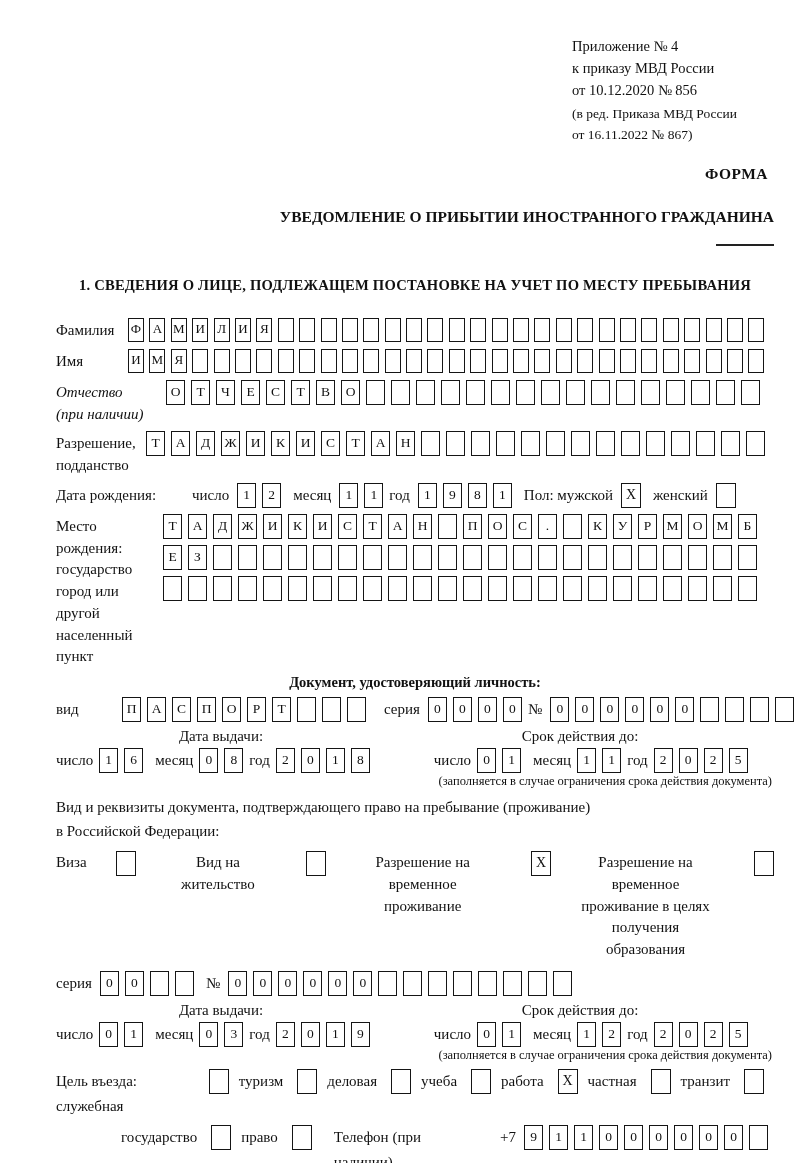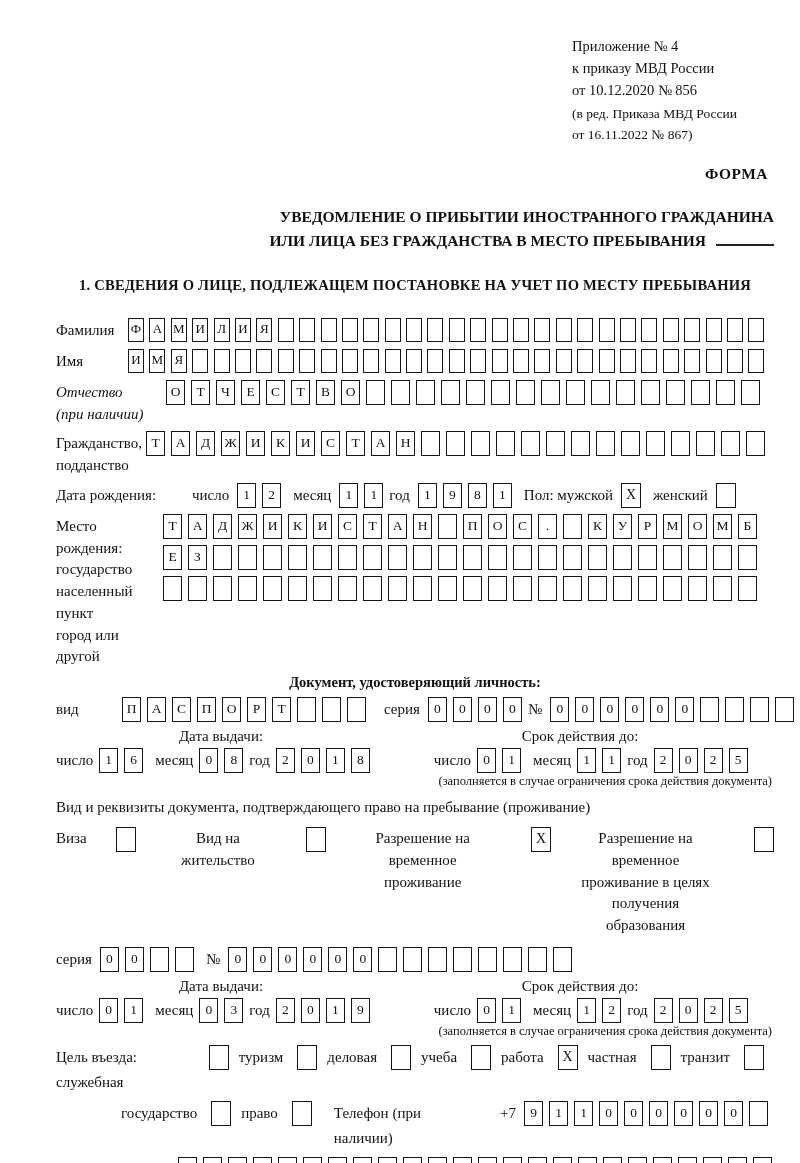--- a/index.html
+++ b/index.html
@@ -69,21 +69,21 @@
     <div>от 10.12.2020 № 856</div>
   </div>
   <div class="hdr-sub">
     <div>(в ред. Приказа МВД России</div>
     <div>от 16.11.2022 № 867)</div>
   </div>
   <div class="form-label">ФОРМА</div>
 
   <div class="title">
     <div>УВЕДОМЛЕНИЕ О ПРИБЫТИИ ИНОСТРАННОГО ГРАЖДАНИНА</div>
-    <div><span>ИЛИ ЛИЦА БЕЗ ГРАЖДАНСТВА В МЕСТО ПРЕБЫВАНИЯ</span><span class="blank-line"></span></div>
+    <div><span class="blank-line"></span></div>
   </div>
 
   <div class="sec-head">1. СВЕДЕНИЯ О ЛИЦЕ, ПОДЛЕЖАЩЕМ ПОСТАНОВКЕ НА УЧЕТ ПО МЕСТУ ПРЕБЫВАНИЯ</div>
 
   <div class="form-area">
 
     <div class="row">
       <span class="lbl w72">Фамилия</span>
       <span class="cells sm"><span class="cell">Ф</span><span class="cell">А</span><span class="cell">М</span><span class="cell">И</span><span class="cell">Л</span><span class="cell">И</span><span class="cell">Я</span><span class="cell"></span><span class="cell"></span><span class="cell"></span><span class="cell"></span><span class="cell"></span><span class="cell"></span><span class="cell"></span><span class="cell"></span><span class="cell"></span><span class="cell"></span><span class="cell"></span><span class="cell"></span><span class="cell"></span><span class="cell"></span><span class="cell"></span><span class="cell"></span><span class="cell"></span><span class="cell"></span><span class="cell"></span><span class="cell"></span><span class="cell"></span><span class="cell"></span><span class="cell"></span></span>
     </div>
@@ -96,21 +96,21 @@
     <div class="row">
       <span class="lbl-block w110">
         <div>Отчество</div>
         <div>(при наличии)</div>
       </span>
       <span class="cells lg"><span class="cell">О</span><span class="cell">Т</span><span class="cell">Ч</span><span class="cell">Е</span><span class="cell">С</span><span class="cell">Т</span><span class="cell">В</span><span class="cell">О</span><span class="cell"></span><span class="cell"></span><span class="cell"></span><span class="cell"></span><span class="cell"></span><span class="cell"></span><span class="cell"></span><span class="cell"></span><span class="cell"></span><span class="cell"></span><span class="cell"></span><span class="cell"></span><span class="cell"></span><span class="cell"></span><span class="cell"></span><span class="cell"></span></span>
     </div>
 
     <div class="row">
       <span class="lbl-block w90">
-        <div>Гражданство,</div>
+        <div>Разрешение,</div>
         <div>подданство</div>
       </span>
       <span class="cells lg"><span class="cell">Т</span><span class="cell">А</span><span class="cell">Д</span><span class="cell">Ж</span><span class="cell">И</span><span class="cell">К</span><span class="cell">И</span><span class="cell">С</span><span class="cell">Т</span><span class="cell">А</span><span class="cell">Н</span><span class="cell"></span><span class="cell"></span><span class="cell"></span><span class="cell"></span><span class="cell"></span><span class="cell"></span><span class="cell"></span><span class="cell"></span><span class="cell"></span><span class="cell"></span><span class="cell"></span><span class="cell"></span><span class="cell"></span><span class="cell"></span></span>
     </div>
 
     <div class="row">
       <span class="lbl w136">Дата рождения:</span>
       <span class="word">число</span>
       <span class="cells lg"><span class="cell">1</span><span class="cell">2</span></span>
       <span class="word gap6">месяц</span>
@@ -120,22 +120,22 @@
       <span class="word gap6">Пол: мужской</span>
       <span class="cb">X</span>
       <span class="word gap12">женский</span>
       <span class="cb"></span>
     </div>
 
     <div class="row stack">
       <span class="lbl-block w107">
         <div>Место рождения:</div>
         <div>государство</div>
+        <div>город или другой</div>
         <div>населенный пункт</div>
-        <div>город или другой</div>
       </span>
       <span>
         <span class="cells lg"><span class="cell">Т</span><span class="cell">А</span><span class="cell">Д</span><span class="cell">Ж</span><span class="cell">И</span><span class="cell">К</span><span class="cell">И</span><span class="cell">С</span><span class="cell">Т</span><span class="cell">А</span><span class="cell">Н</span><span class="cell"></span><span class="cell">П</span><span class="cell">О</span><span class="cell">С</span><span class="cell">.</span><span class="cell"></span><span class="cell">К</span><span class="cell">У</span><span class="cell">Р</span><span class="cell">М</span><span class="cell">О</span><span class="cell">М</span><span class="cell">Б</span></span>
         <span class="cells lg"><span class="cell">Е</span><span class="cell">З</span><span class="cell"></span><span class="cell"></span><span class="cell"></span><span class="cell"></span><span class="cell"></span><span class="cell"></span><span class="cell"></span><span class="cell"></span><span class="cell"></span><span class="cell"></span><span class="cell"></span><span class="cell"></span><span class="cell"></span><span class="cell"></span><span class="cell"></span><span class="cell"></span><span class="cell"></span><span class="cell"></span><span class="cell"></span><span class="cell"></span><span class="cell"></span><span class="cell"></span></span>
         <span class="cells lg"><span class="cell"></span><span class="cell"></span><span class="cell"></span><span class="cell"></span><span class="cell"></span><span class="cell"></span><span class="cell"></span><span class="cell"></span><span class="cell"></span><span class="cell"></span><span class="cell"></span><span class="cell"></span><span class="cell"></span><span class="cell"></span><span class="cell"></span><span class="cell"></span><span class="cell"></span><span class="cell"></span><span class="cell"></span><span class="cell"></span><span class="cell"></span><span class="cell"></span><span class="cell"></span><span class="cell"></span></span>
       </span>
     </div>
 
     <div class="doc-head">Документ, удостоверяющий личность:</div>
     <div class="row">
@@ -168,20 +168,21 @@
           <span class="cells lg"><span class="cell">1</span><span class="cell">1</span></span>
           <span class="word">год</span>
           <span class="cells lg"><span class="cell">2</span><span class="cell">0</span><span class="cell">2</span><span class="cell">5</span></span>
         </span>
       </div>
       <div class="date-note">(заполняется в случае ограничения срока действия документа)</div>
     </div>
 
     <div class="intro">
       <div>Вид и реквизиты документа, подтверждающего право на пребывание (проживание)</div>
+      <div>в Российской Федерации:</div>
     </div>
     <div class="opt-row">
       <span class="opt">
         <span class="olbl">Виза</span>
         <span class="cb" style="margin-left:5px;"></span>
       </span>
       <span class="opt" style="margin-left:30px;">
         <span class="olbl">Вид на жительство</span>
         <span class="cb"></span>
       </span>

